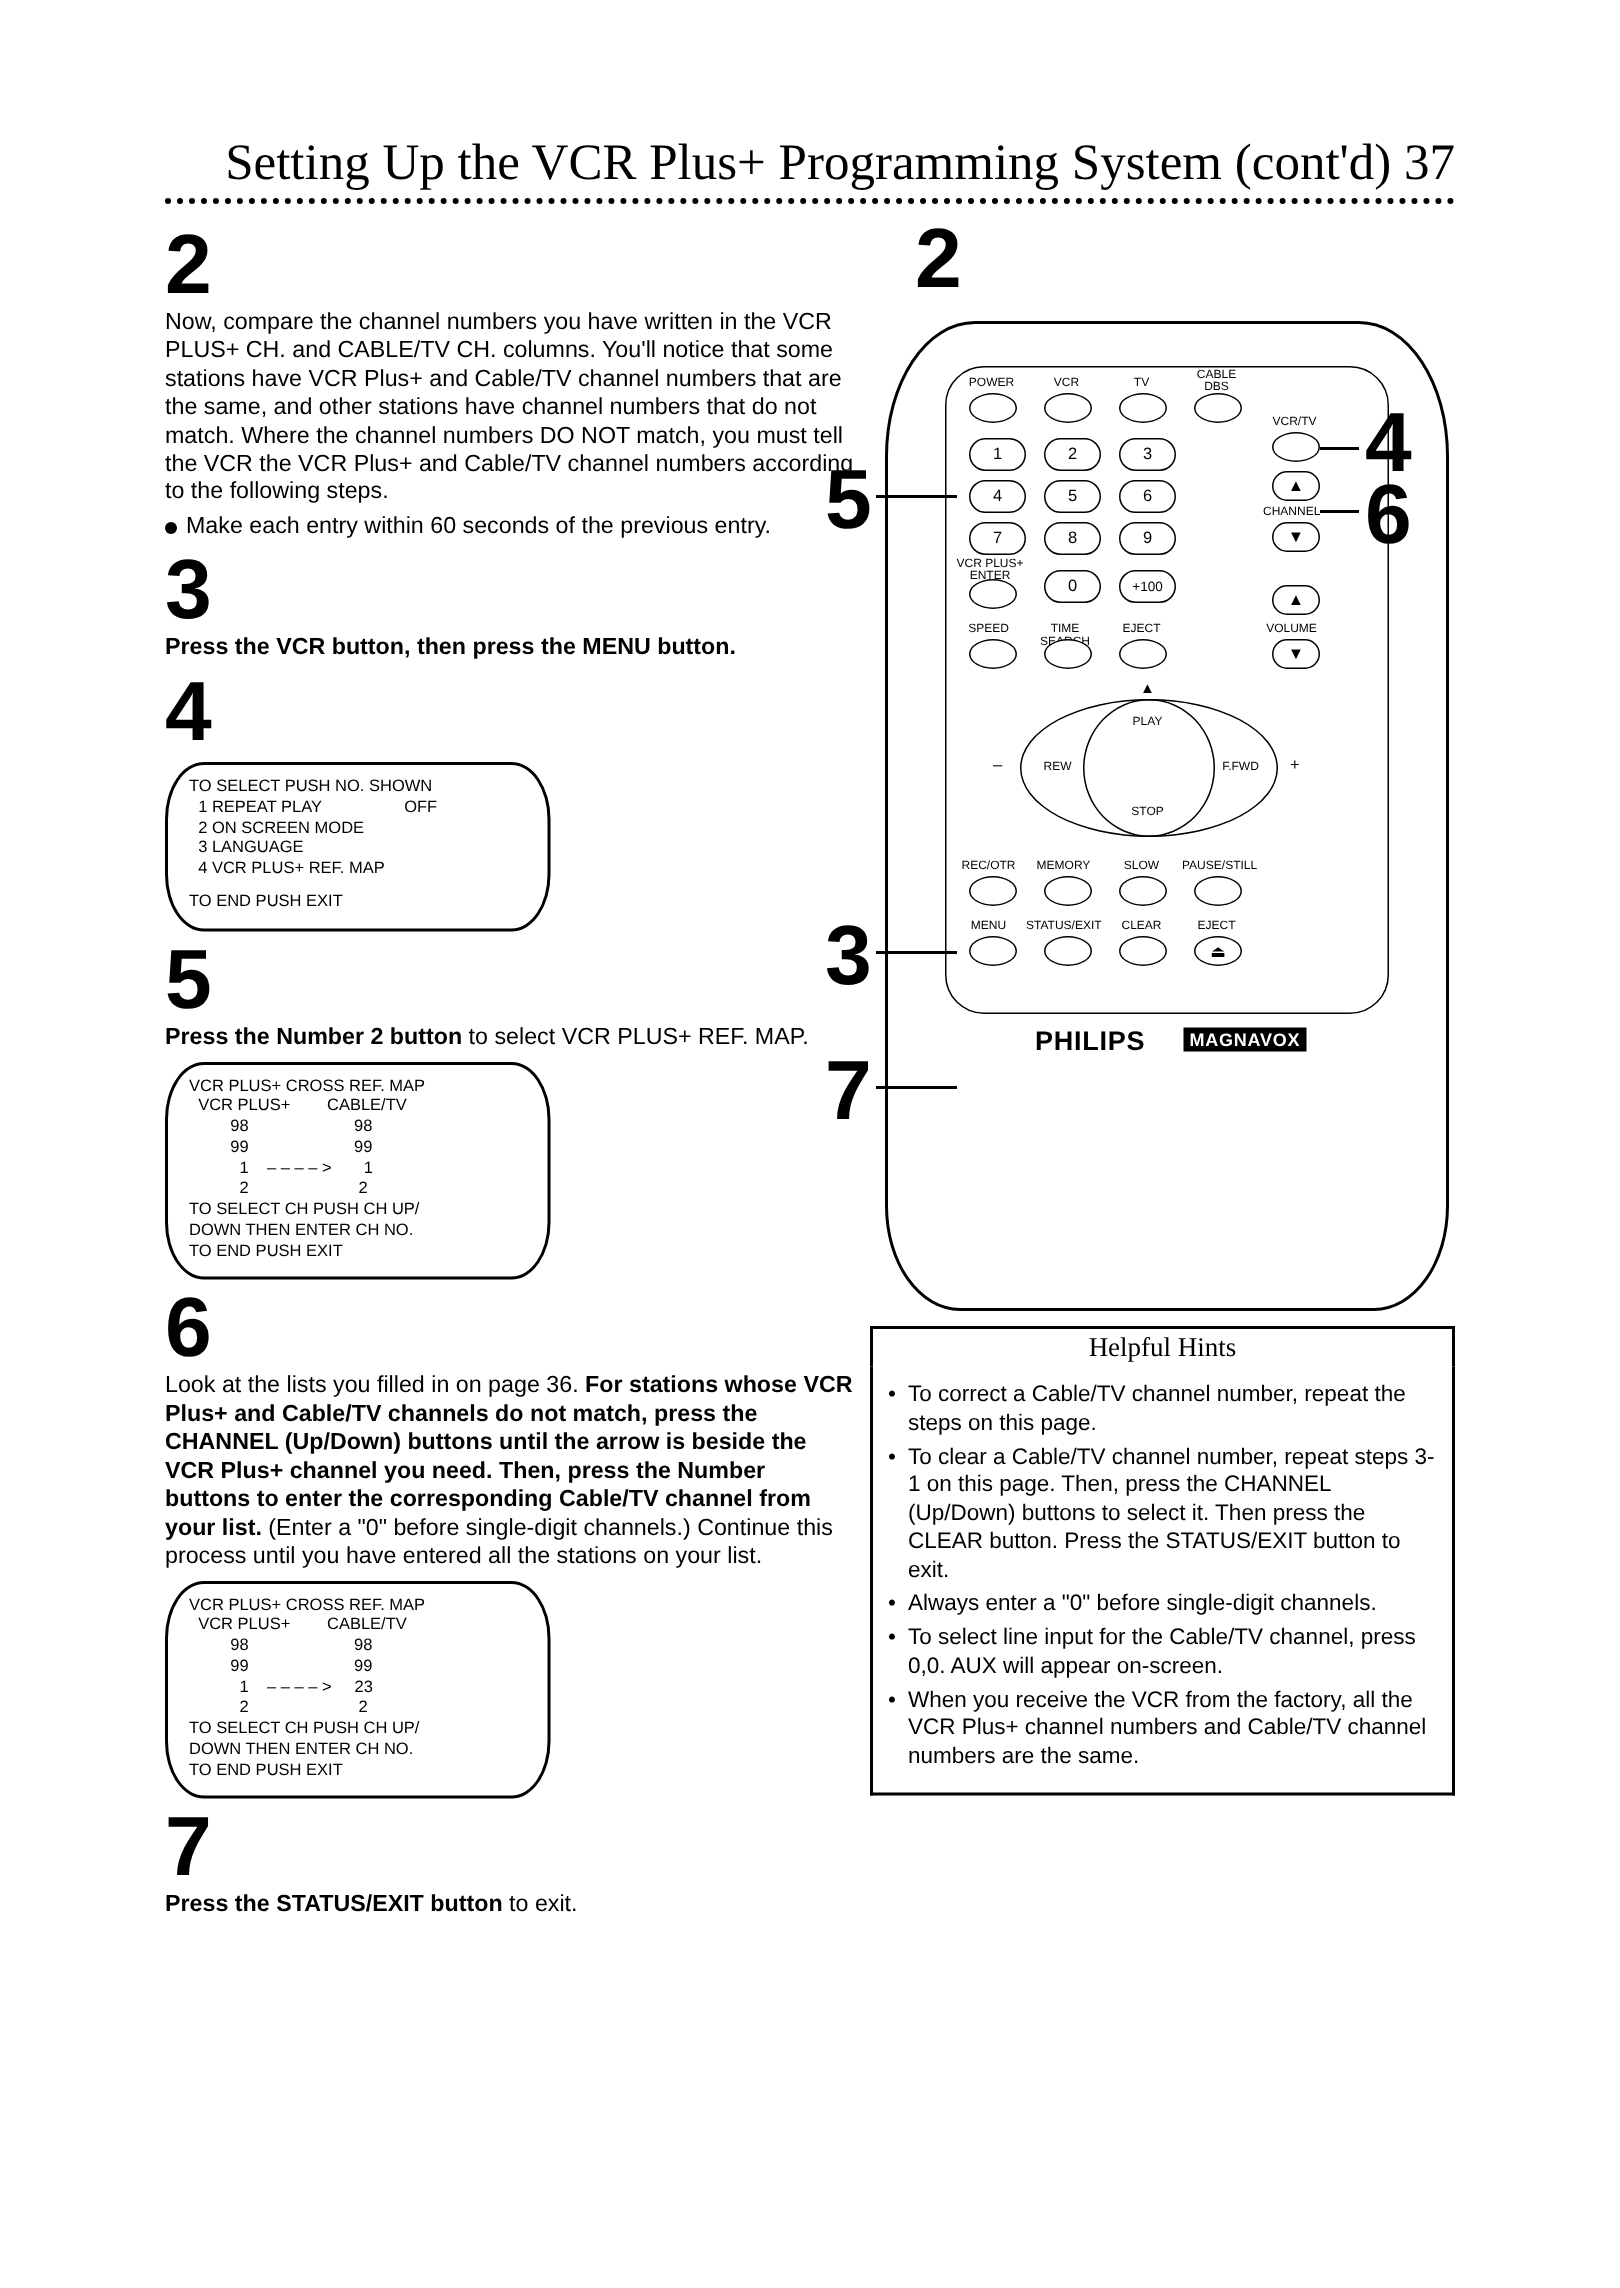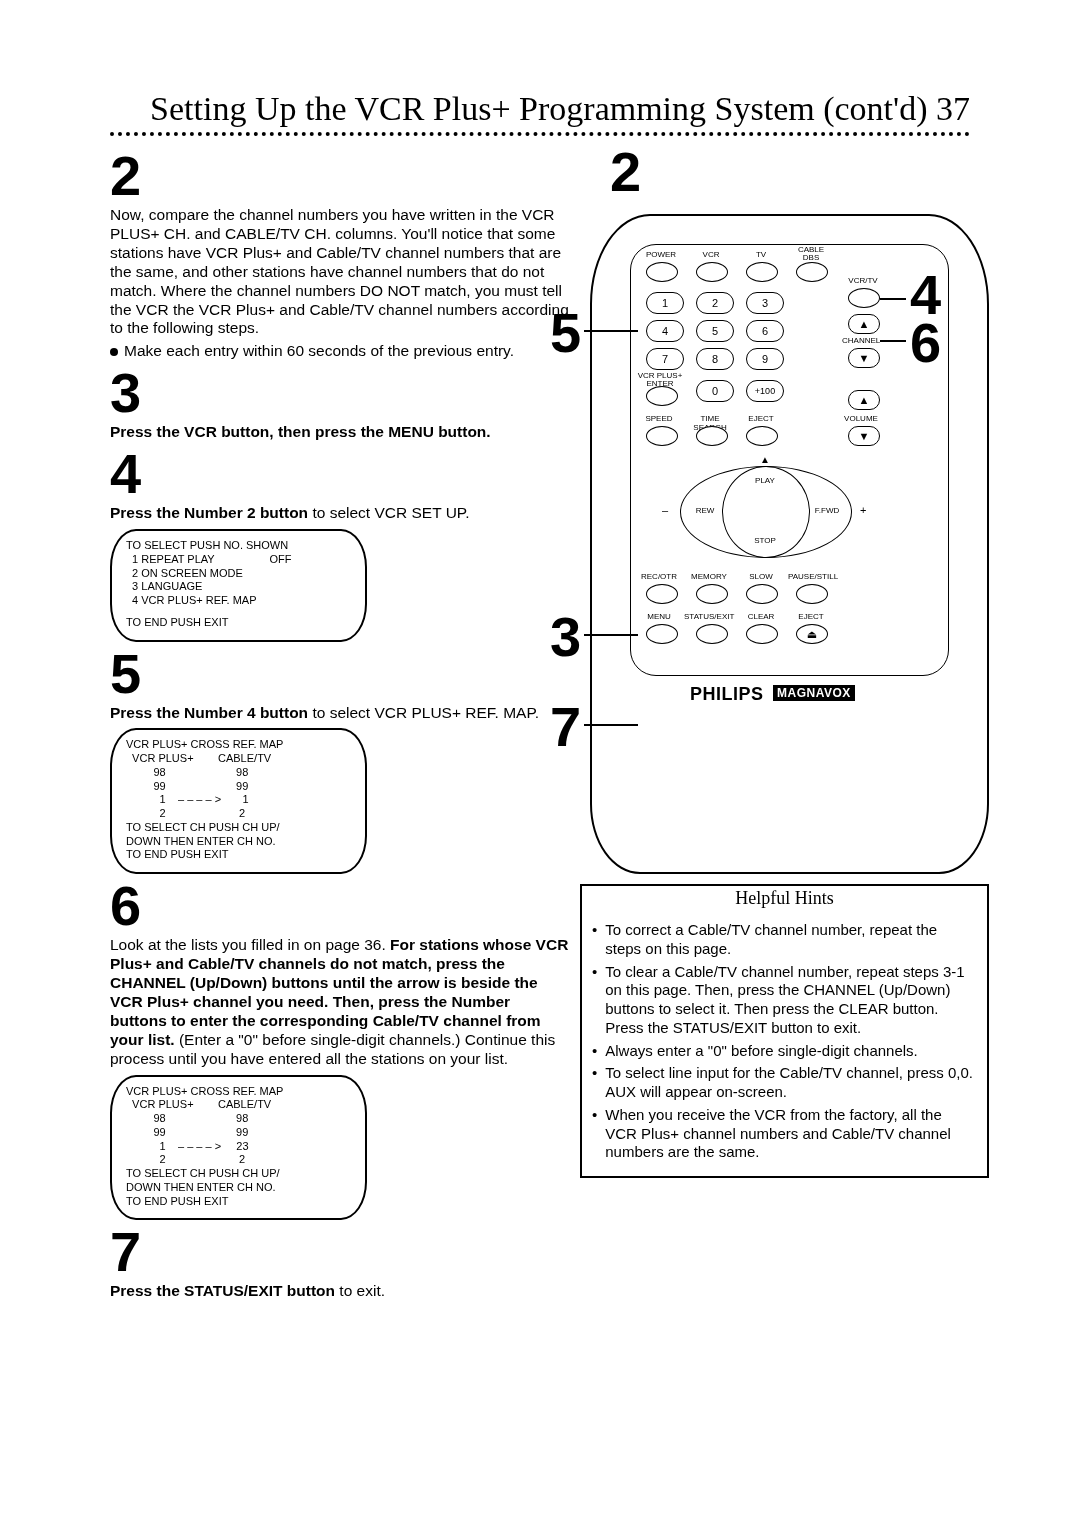--- a/index.html
+++ b/index.html
@@ -86,21 +86,20 @@
     line-height: 1.25;
     margin: 4px 0;
   }
   .hint-bullet { flex:0 0 auto; }
   
   .remote-wrap {
     position: relative;
     width: 376px;
     height: 660px;
     margin-left: 10px;
-    padding-left: 23px;
   }
   .remote-outer {
     position:absolute; inset:0;
     border:2px solid #000;
     border-radius: 60px 60px 50px 50px / 90px 90px 70px 70px;
     background:#fff;
   }
   .remote-inner {
     position:absolute;
     left:40px; right:40px; top:30px; height:430px;
@@ -131,21 +130,21 @@
     border:1.5px solid #000; border-radius:50%;
   }
   .brand {
     position:absolute;
     font-weight:700;
     font-size:18px;
     letter-spacing:0.5px;
   }
   .brand .box {
     display:inline-block; background:#000;color:#fff;
-    font-size:12px; padding:1px 4px; vertical-align:3px; margin-left:4px;
+    font-size:12px; padding:1px 4px; vertical-align:3px; margin-left:20px;
   }
   .examine {
     position:absolute;
     top:0; left:30px;
     display:flex; gap:6px;
   }
 </style>
 </head>
 <body>
 
@@ -162,36 +161,33 @@
       <div class="bodytext">Now, compare the channel numbers you have written in the VCR PLUS+ CH. and CABLE/TV CH. columns. You'll notice that some stations have VCR Plus+ and Cable/TV channel numbers that are the same, and other stations have channel numbers that do not match. Where the channel numbers DO NOT match, you must tell the VCR the VCR Plus+ and Cable/TV channel numbers according to the following steps.</div>
       <div class="bullet-line">
         <div class="bullet-dot"></div>
         <div class="bodytext">Make each entry within 60 seconds of the previous entry.</div>
       </div>
 
       <div class="bignum">3</div>
       <div class="bodytext boldrun">Press the VCR button, then press the MENU button.</div>
 
       <div class="bignum">4</div>
-      <div class="bodytext">
-        <span class="boldrun">Press the Number 2 button</span><span> to select VCR SET UP.</span>
-      </div>
 
       <div class="osd">
         <div class="row">TO SELECT PUSH NO. SHOWN</div>
         <div class="row">  1 REPEAT PLAY                  OFF</div>
         <div class="row">  2 ON SCREEN MODE</div>
         <div class="row">  3 LANGUAGE</div>
         <div class="row">  4 VCR PLUS+ REF. MAP</div>
         <div class="row" style="margin-top:8px">TO END PUSH EXIT</div>
       </div>
 
       <div class="bignum">5</div>
       <div class="bodytext">
-        <span class="boldrun">Press the Number 4 button</span><span> to select VCR PLUS+ REF. MAP.</span>
+        <span class="boldrun">Press the Number 2 button</span><span> to select VCR PLUS+ REF. MAP.</span>
       </div>
 
       <div class="osd">
         <div class="row">VCR PLUS+ CROSS REF. MAP</div>
         <div class="row">  VCR PLUS+        CABLE/TV</div>
         <div class="row">         98                       98</div>
         <div class="row">         99                       99</div>
         <div class="row">           1    – – – – &gt;       1</div>
         <div class="row">           2                        2</div>
         <div class="row">TO SELECT CH PUSH CH UP/</div>

